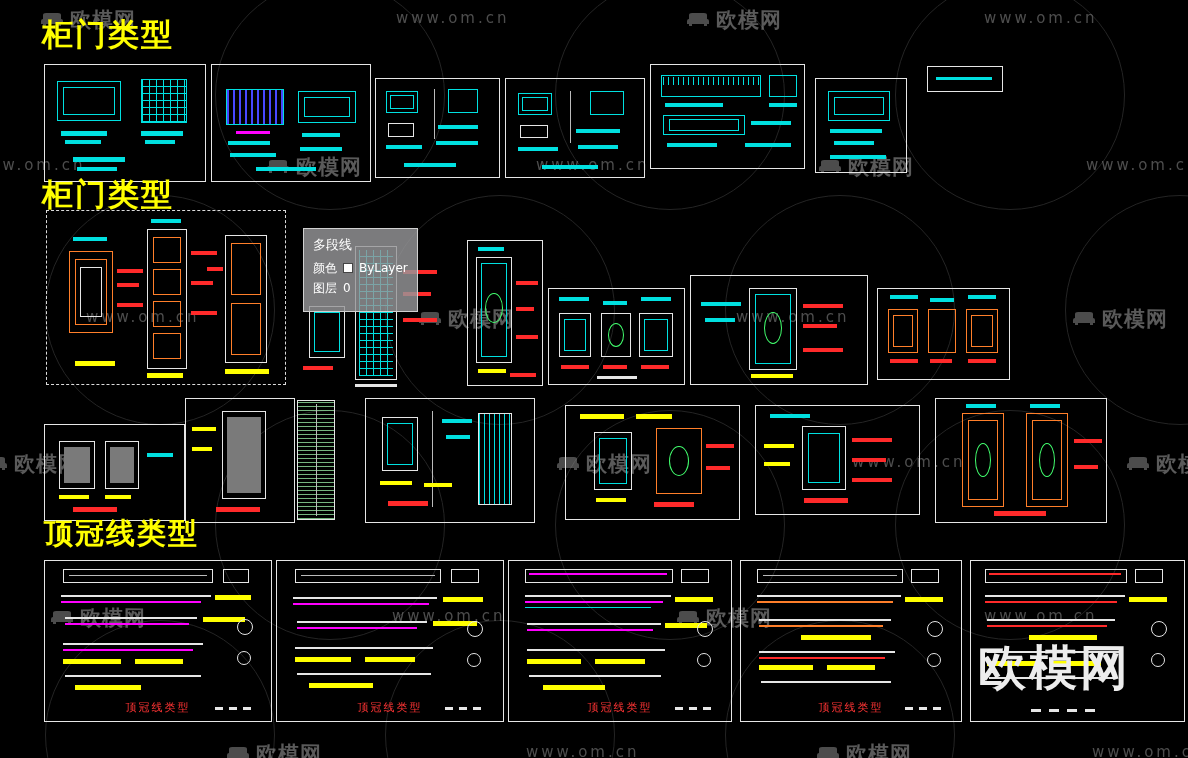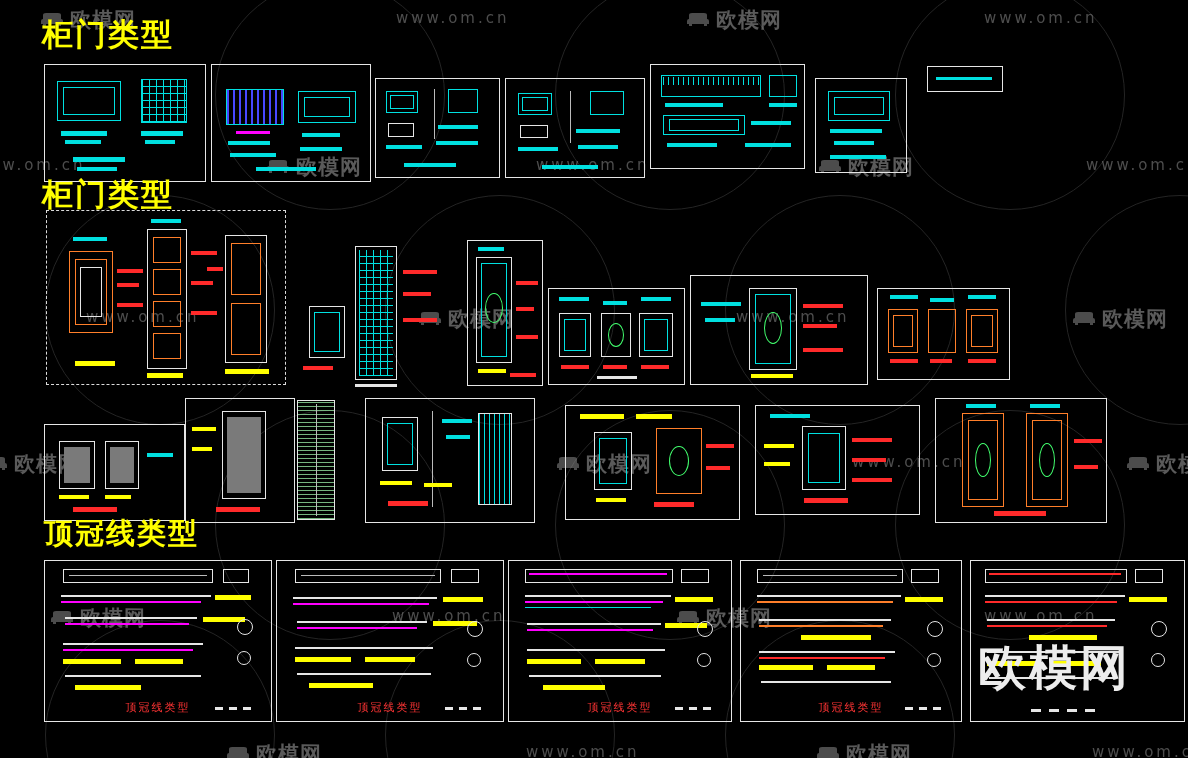--- a/index.html
+++ b/index.html
@@ -161,20 +161,32 @@
     <i class="s grid" style="left:56px;top:10px;width:34px;height:126px"></i>
     <i class="s bw" style="left:6px;top:66px;width:36px;height:52px"></i>
     <i class="s bc" style="left:11px;top:72px;width:26px;height:40px"></i>
     <i class="s fr" style="left:100px;top:30px;width:34px;height:4px"></i>
     <i class="s fr" style="left:100px;top:52px;width:28px;height:4px"></i>
     <i class="s fr" style="left:100px;top:78px;width:34px;height:4px"></i>
     <i class="s fr" style="left:0px;top:126px;width:30px;height:4px"></i>
     <i class="s fw" style="left:52px;top:144px;width:42px;height:3px"></i>
   </div>
 
+  <div class="tooltip" style="left:303px;top:228px;width:115px;height:84px">
+    <div class="tt-title">多段线</div>
+    <div class="tt-row">
+      <span>颜色</span>
+      <span class="swatch"></span>
+      <span>ByLayer</span>
+    </div>
+    <div class="tt-row">
+      <span>图层</span>
+      <span>0</span>
+    </div>
+  </div>
 
   <div class="panel" style="left:467px;top:240px;width:76px;height:146px">
     <i class="s fc" style="left:10px;top:6px;width:26px;height:4px"></i>
     <i class="s bw" style="left:8px;top:16px;width:36px;height:106px"></i>
     <i class="s bc" style="left:13px;top:22px;width:26px;height:94px"></i>
     <i class="s bg2 oval" style="left:17px;top:52px;width:18px;height:30px"></i>
     <i class="s fr" style="left:48px;top:40px;width:22px;height:4px"></i>
     <i class="s fr" style="left:48px;top:66px;width:18px;height:4px"></i>
     <i class="s fr" style="left:48px;top:94px;width:22px;height:4px"></i>
     <i class="s fy" style="left:10px;top:128px;width:28px;height:4px"></i>

